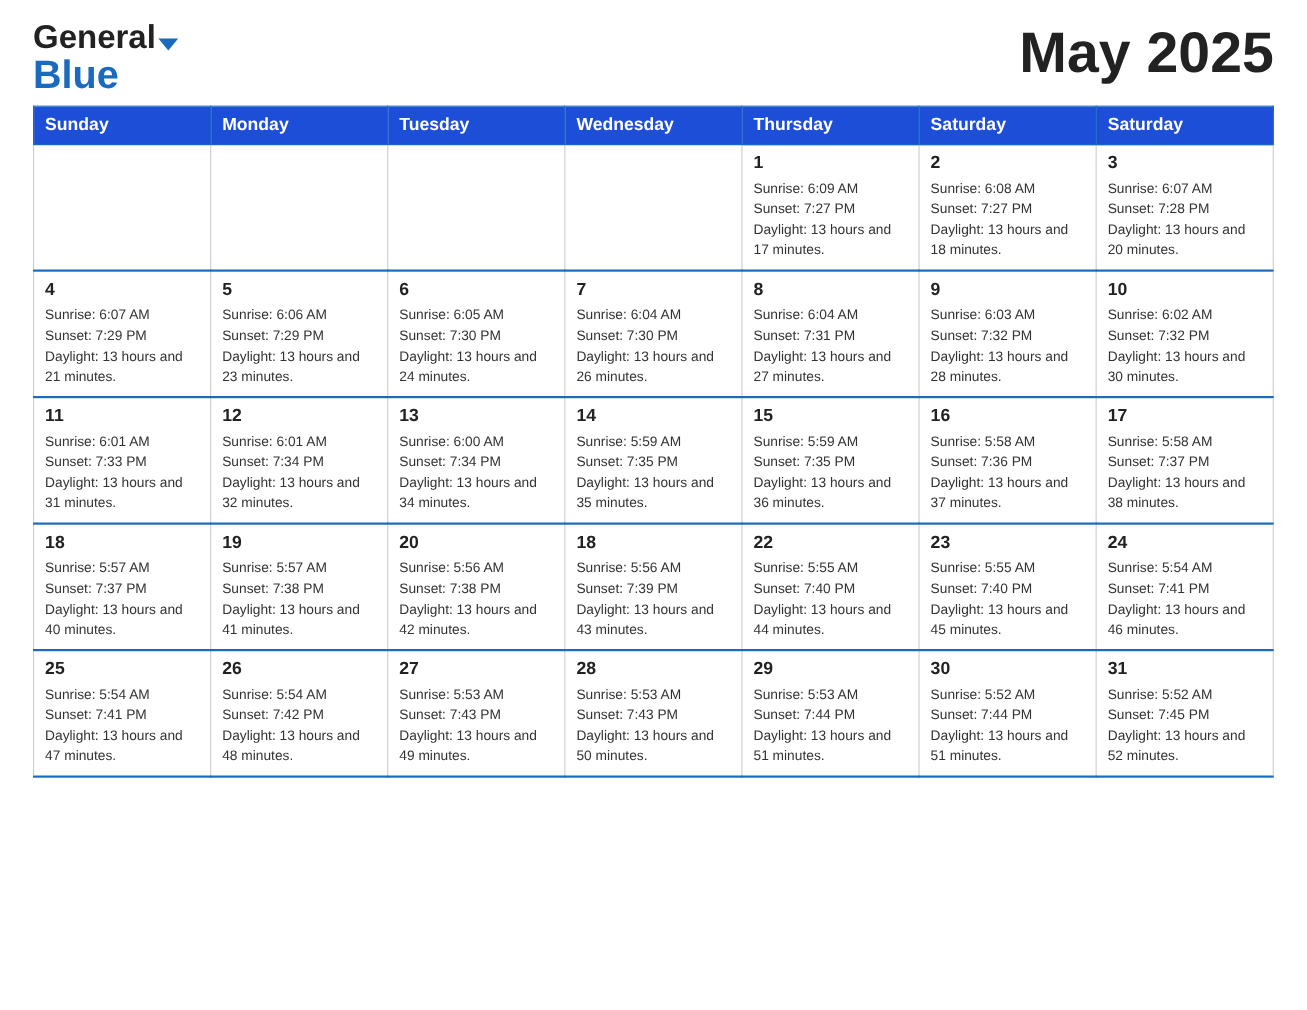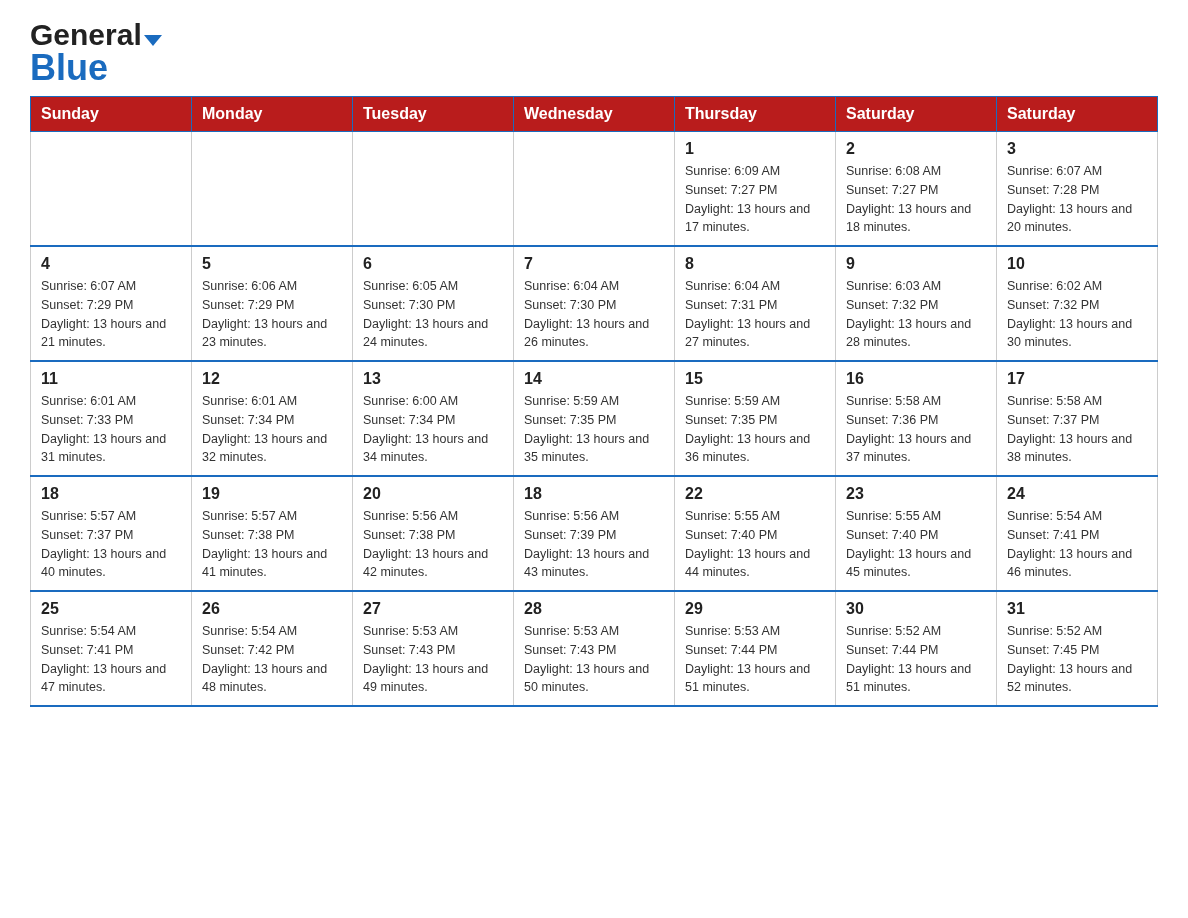--- a/index.html
+++ b/index.html
@@ -31,21 +31,21 @@
       font-weight: normal;
       color: #444;
       margin-top: 4px;
     }
     .calendar {
       width: 100%;
       border-collapse: collapse;
       margin-top: 10px;
     }
     .calendar thead tr th {
-      background-color: #b91c1c;
+      background-color: #1d4ed8;
       color: #fff;
       font-size: 16px;
       font-weight: bold;
       padding: 8px 10px;
       text-align: left;
       border: 1px solid #1a6bbf;
     }
     .calendar tbody tr td {
       vertical-align: top;
       padding: 8px 10px;
@@ -110,20 +110,21 @@
   <div class="logo-full">
     <div class="logo-line1">
       <span class="general">General</span>
       <div class="logo-chevron"></div>
     </div>
     <div class="logo-line2">
       <span class="blue-text">Blue</span>
     </div>
   </div>
   <div class="title-block">
+    <h1>May 2025</h1>
   </div>
 </div>
 
 <table class="calendar">
   <thead>
     <tr>
     <th>Sunday</th>
         <th>Monday</th>
         <th>Tuesday</th>
         <th>Wednesday</th>

